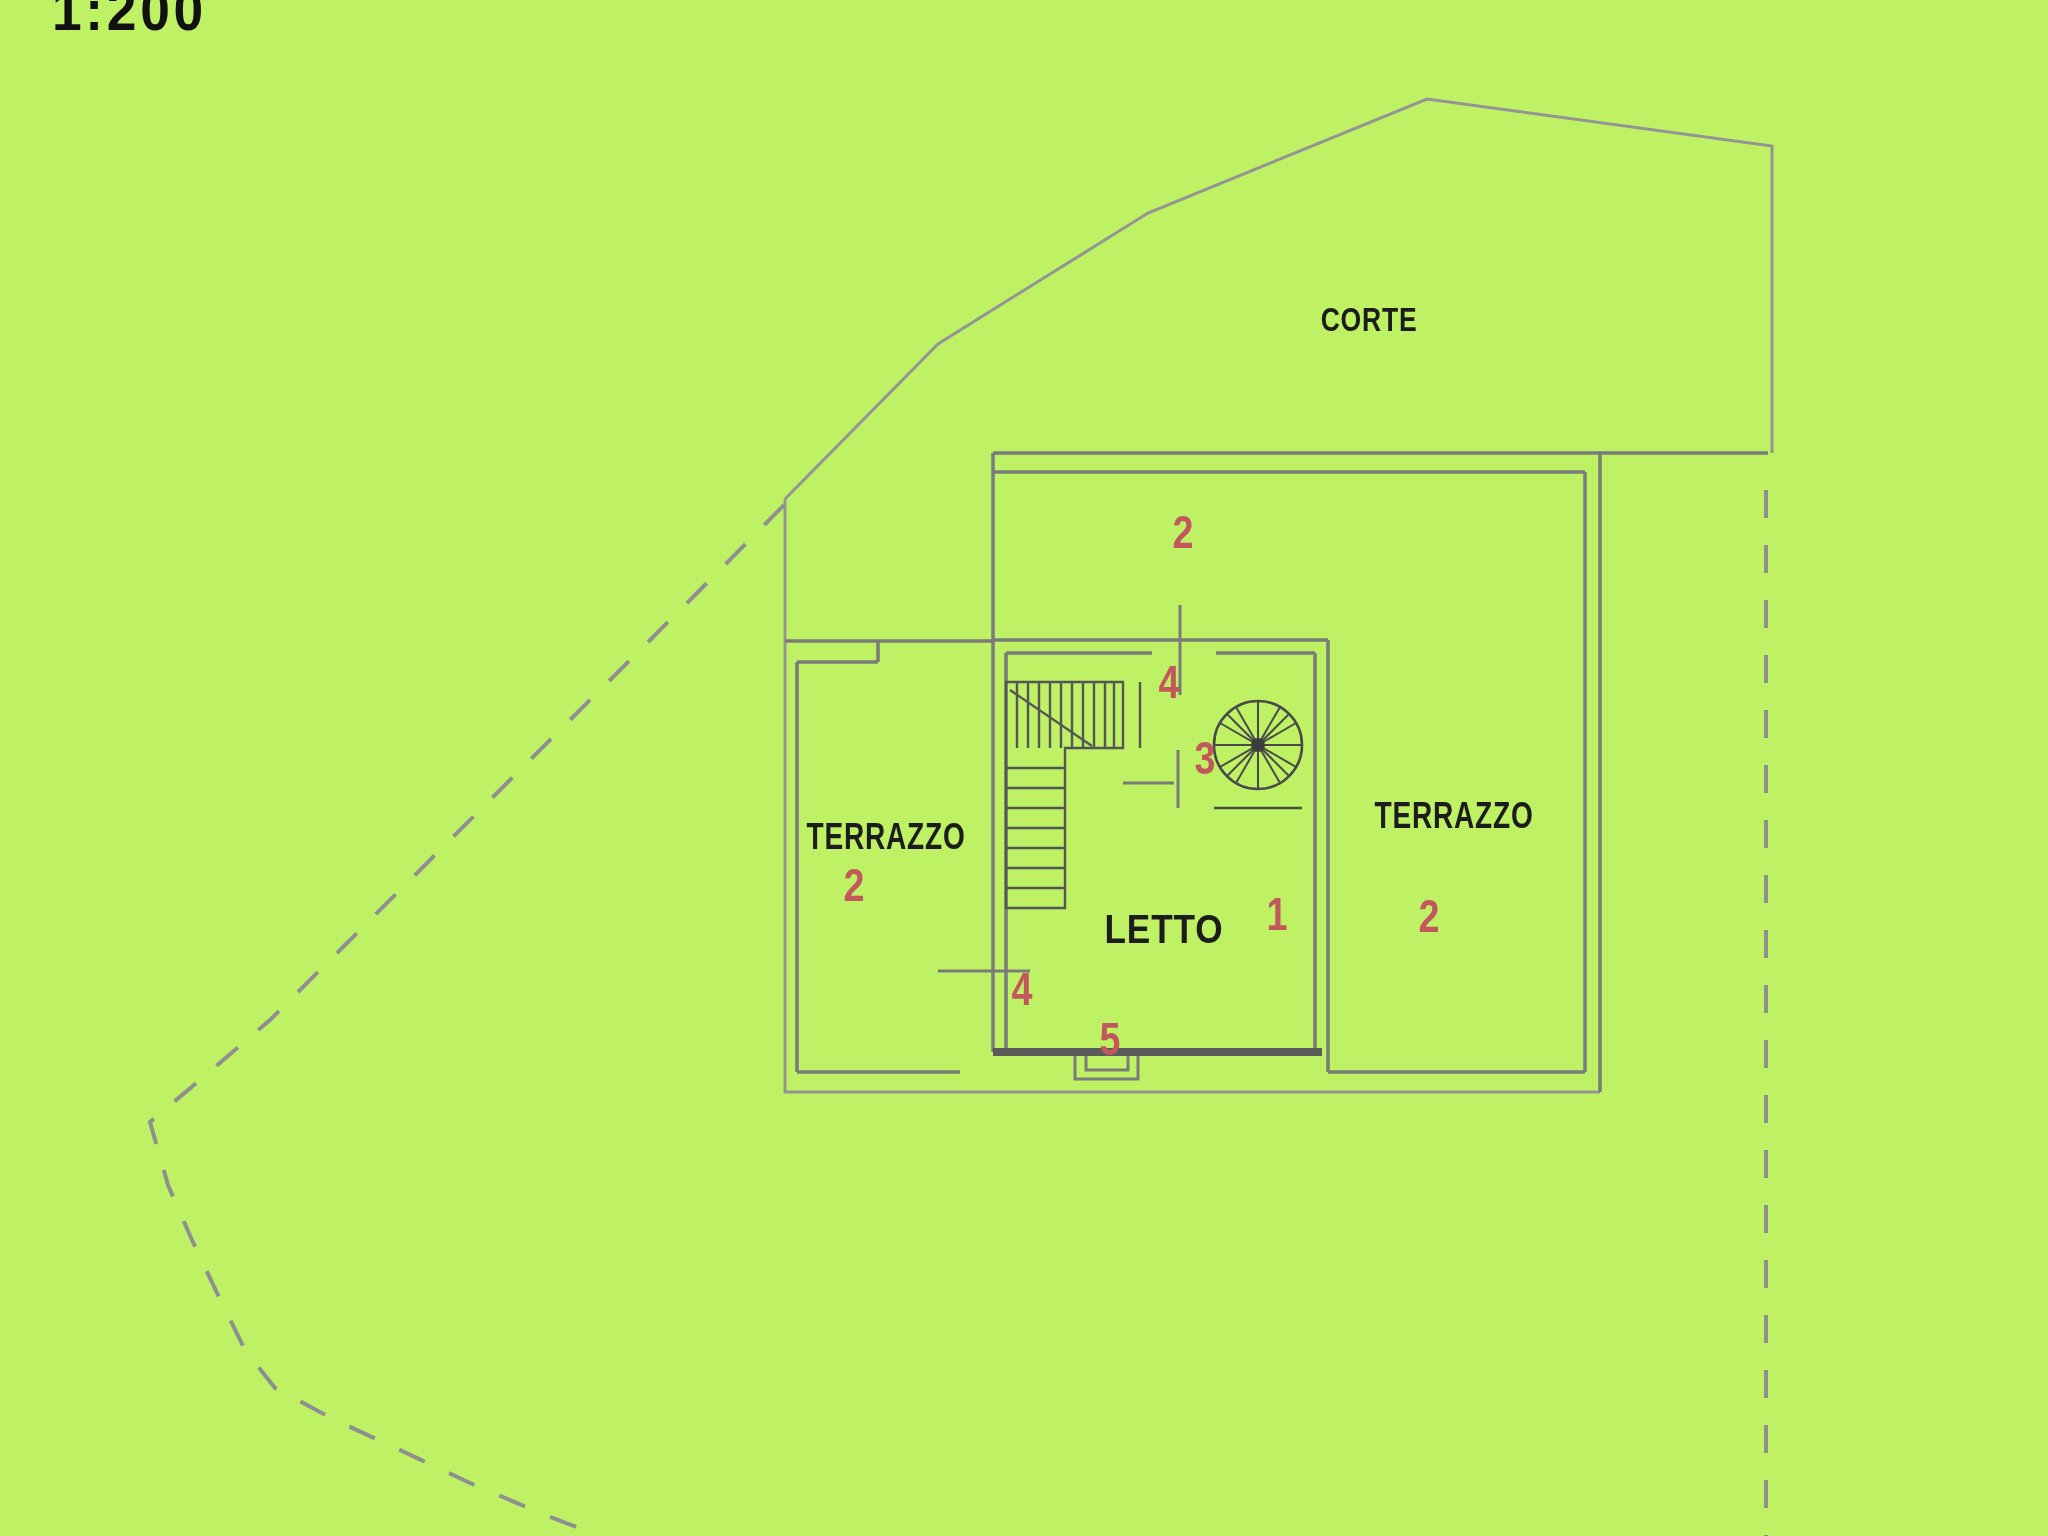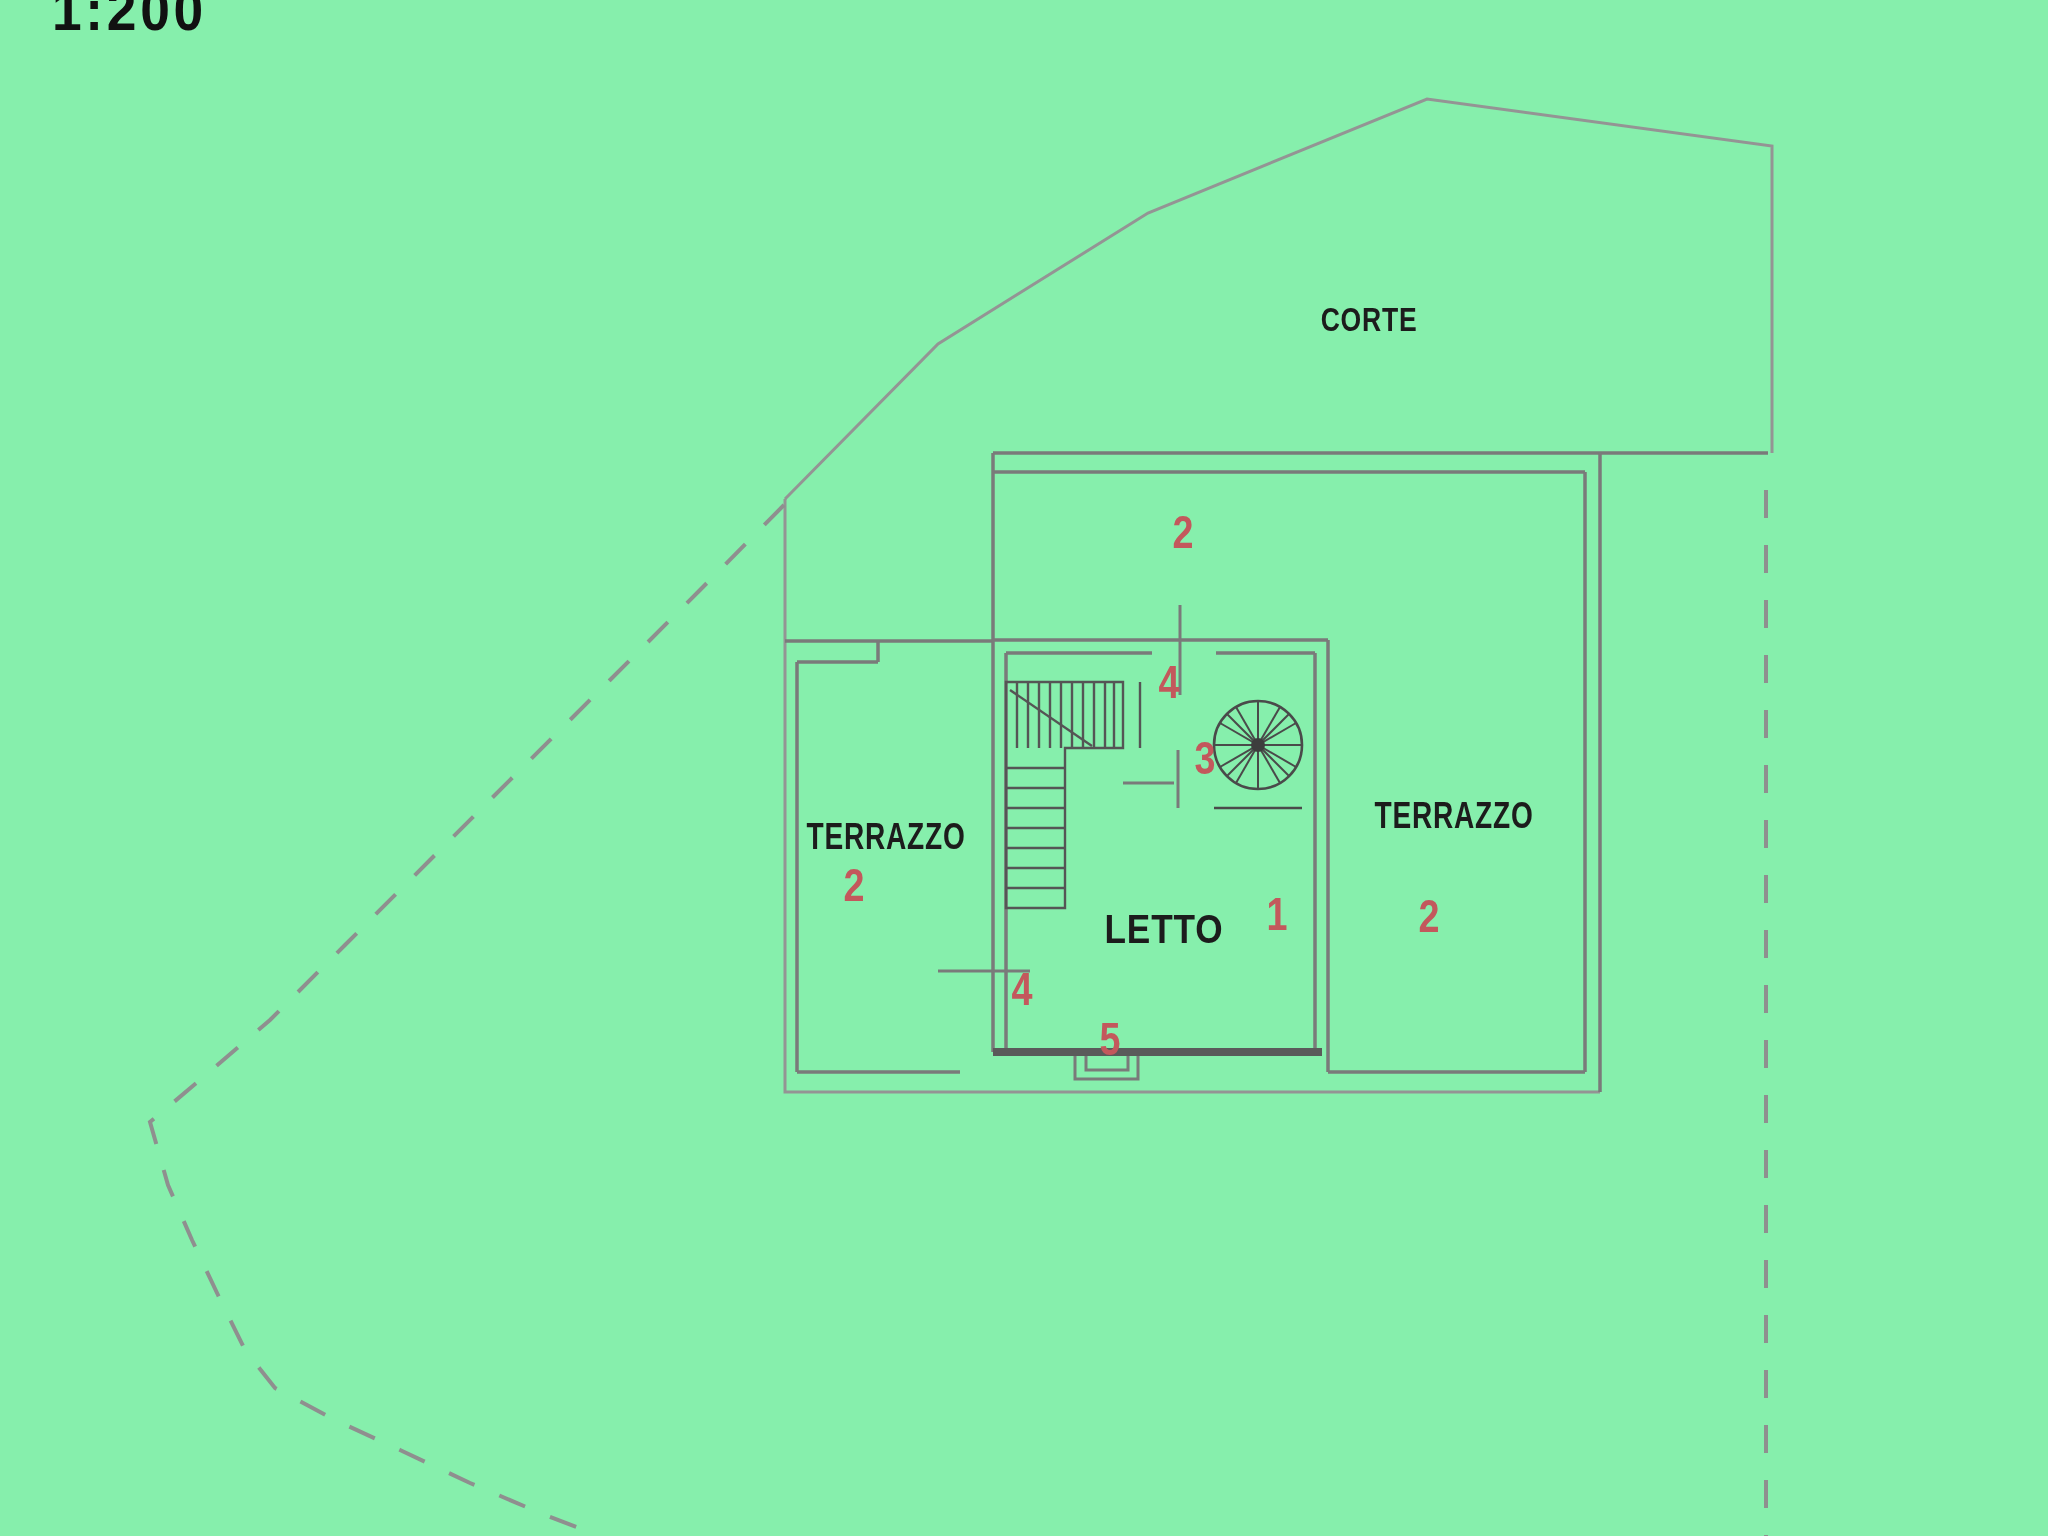--- a/index.html
+++ b/index.html
@@ -6,21 +6,21 @@
     --line-gray:#949494;
     --wall-gray:#7a7a7a;
     --dark-gray:#555555;
     --text-black:#1c1c1c;
     --number-red:#c3585c;
   }
   html,body{margin:0;padding:0;background:#e8e8e8;}
   #page{
     position:relative;
     width:2048px;height:1536px;
-    background:#86efac;
+    background:#bef264;
     overflow:hidden;
     font-family:"Liberation Sans", sans-serif;
   }
   #plan-svg{position:absolute;left:0;top:0;width:100%;height:100%;}
   .b3{stroke:var(--line-gray);stroke-width:3;fill:none;}
   .w4{stroke:var(--wall-gray);stroke-width:3.5;fill:none;}
   .w3{stroke:var(--wall-gray);stroke-width:3;fill:none;}
   .s2{stroke:var(--dark-gray);stroke-width:2.4;fill:none;}
   .thick{stroke:#5a5a5a;stroke-width:8;fill:none;}
   .dash{stroke:#8f8f8f;stroke-width:4;fill:none;stroke-dasharray:28 27;}

